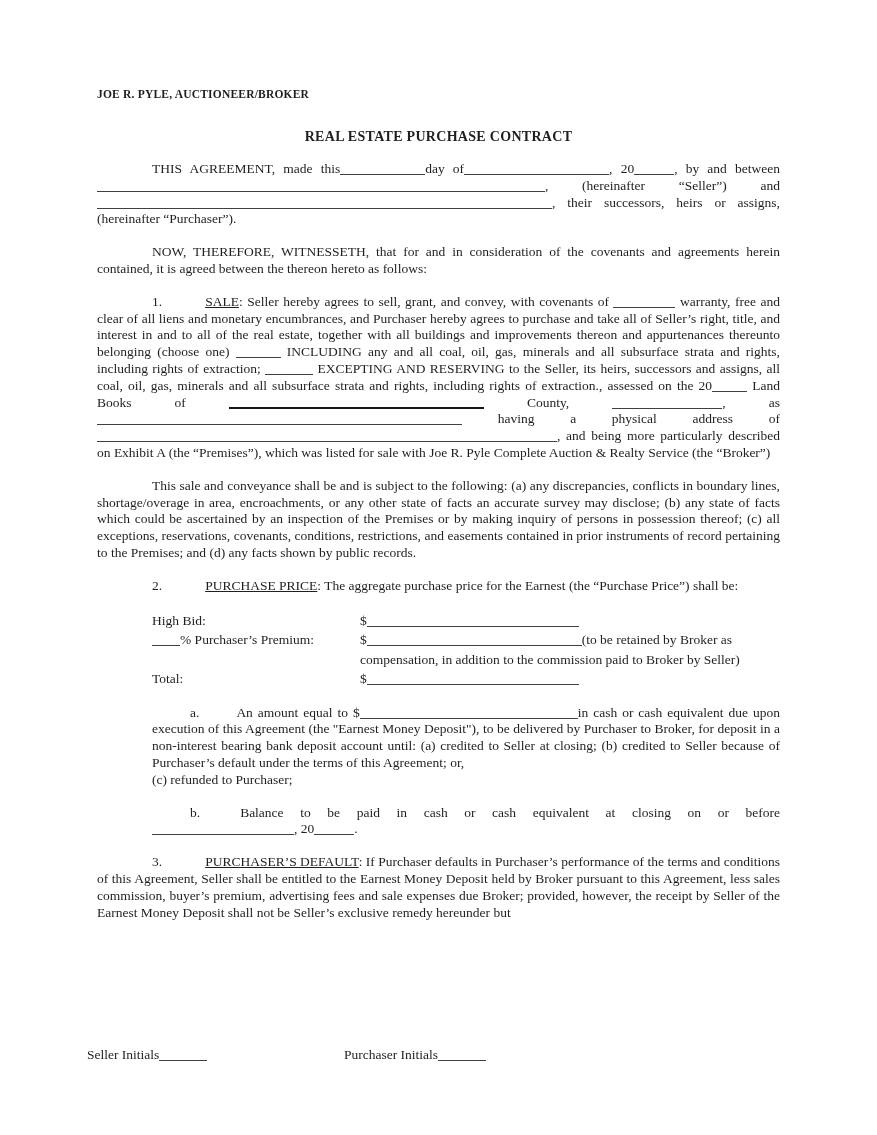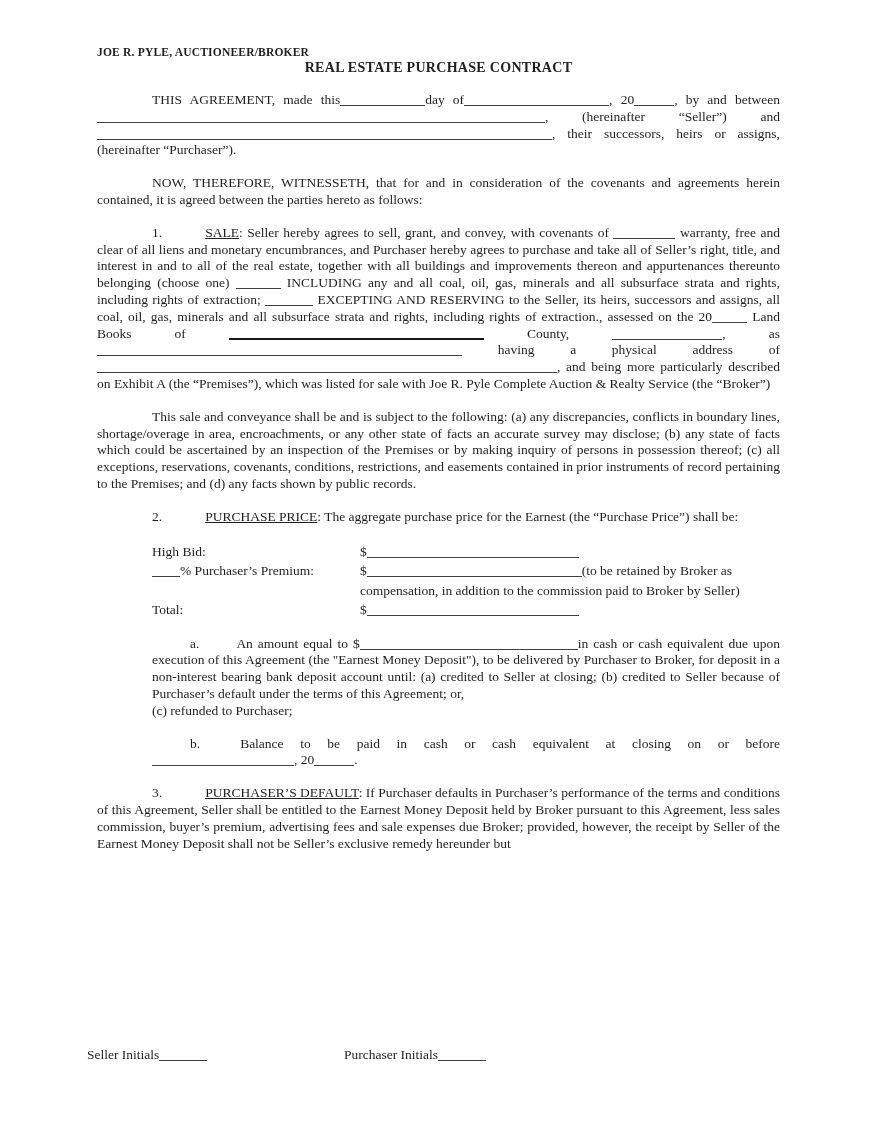--- a/index.html
+++ b/index.html
@@ -4,23 +4,23 @@
 <style>
   html,body{margin:0;padding:0;}
   body{
     width:877px;height:1135px;
     background:#ffffff;
     position:relative;
     font-family:"Liberation Serif","DejaVu Serif",serif;
     color:#1f1f1f;
     overflow:hidden;
   }
-  .page{position:absolute;top:0;left:0;right:0;bottom:0;padding:45px 97px 0 97px;}
+  .page{position:absolute;top:0;left:0;right:0;bottom:0;padding:87px 97px 0 97px;}
   .letterhead{font-weight:bold;font-size:11.5px;letter-spacing:.2px;line-height:14px;}
-  .doc-title{text-align:center;font-weight:bold;font-size:14px;letter-spacing:.3px;line-height:17px;}
+  .doc-title{text-align:center;font-weight:bold;font-size:14px;letter-spacing:.3px;margin-top:27px;line-height:17px;}
   .para{font-size:13.5px;line-height:16.8px;text-align:justify;margin:16px 0 0 0;}
   .indent{text-indent:55px;}
   .blank{display:inline-block;height:12px;border-bottom:1px solid #404040;vertical-align:-2px;}
   .blank.bold{border-bottom:2px solid #161616;}
   .tab{display:inline-block;height:1px;}
   .ul{text-decoration:underline;}
   .price-table{margin:16px 0 8px 55px;font-size:13.5px;line-height:19.5px;}
   .price-row{display:flex;}
   .price-label{width:208px;flex:none;}
   .price-value{flex:1;text-align:left;}
@@ -36,21 +36,21 @@
 <body>
 
 <div class="page">
 
   <div class="letterhead">JOE R. PYLE, AUCTIONEER/BROKER</div>
 
   <div class="doc-title">REAL ESTATE PURCHASE CONTRACT</div>
 
   <p class="para indent"><span>THIS AGREEMENT, made this</span><span class="blank" style="width: 85px;"></span><span>day of</span><span class="blank" style="width: 145px;"></span><span>, 20</span><span class="blank" style="width: 40px;"></span><span>, by and between </span><span class="blank" style="width: 448px;"></span><span>, (hereinafter “Seller”) and </span><span class="blank" style="width: 455px;"></span><span>, their successors, heirs or assigns, (hereinafter “Purchaser”).</span></p>
 
-  <p class="para indent">NOW, THEREFORE, WITNESSETH, that for and in consideration of the covenants and agreements herein contained, it is agreed between the parties hereto as follows:</p>
+  <p class="para indent">NOW, THEREFORE, WITNESSETH, that for and in consideration of the covenants and agreements herein contained, it is agreed between the thereon hereto as follows:</p>
 
   <p class="para indent"><span>1.</span><span class="tab" style="width: 43px;"></span><span class="ul">SALE</span><span>: Seller hereby agrees to sell, grant, and convey, with covenants of </span><span class="blank" style="width: 62px;"></span><span> warranty, free and clear of all liens and monetary encumbrances, and Purchaser hereby agrees to purchase and take all of Seller’s right, title, and interest in and to all of the real estate, together with all buildings and improvements thereon and appurtenances thereunto belonging (choose one) </span><span class="blank" style="width: 45px;"></span><span> INCLUDING any and all coal, oil, gas, minerals and all subsurface strata and rights, including rights of extraction; </span><span class="blank" style="width: 48px;"></span><span> EXCEPTING AND RESERVING to the Seller, its heirs, successors and assigns, all coal, oil, gas, minerals and all subsurface strata and rights, including rights of extraction., assessed on the 20</span><span class="blank" style="width: 35px;"></span><span> Land Books of </span><span class="blank bold" style="width: 255px;"></span><span> County, </span><span class="blank" style="width: 110px;"></span><span>, as</span><span class="blank" style="width: 365px;"></span><span> having a physical address of</span><span class="blank" style="width: 460px;"></span><span>, and being more particularly described on Exhibit A (the “Premises”), which was listed for sale with Joe R. Pyle Complete Auction &amp; Realty Service (the “Broker”)</span></p>
 
   <p class="para indent">This sale and conveyance shall be and is subject to the following: (a) any discrepancies, conflicts in boundary lines, shortage/overage in area, encroachments, or any other state of facts an accurate survey may disclose; (b) any state of facts which could be ascertained by an inspection of the Premises or by making inquiry of persons in possession thereof; (c) all exceptions, reservations, covenants, conditions, restrictions, and easements contained in prior instruments of record pertaining to the Premises; and (d) any facts shown by public records.</p>
 
   <p class="para indent"><span>2.</span><span class="tab" style="width: 43px;"></span><span class="ul">PURCHASE PRICE</span><span>: The aggregate purchase price for the Earnest (the “Purchase Price”) shall be:</span></p>
 
   <div class="price-table">
     <div class="price-row">
       <div class="price-label"><span>High Bid:</span></div>

